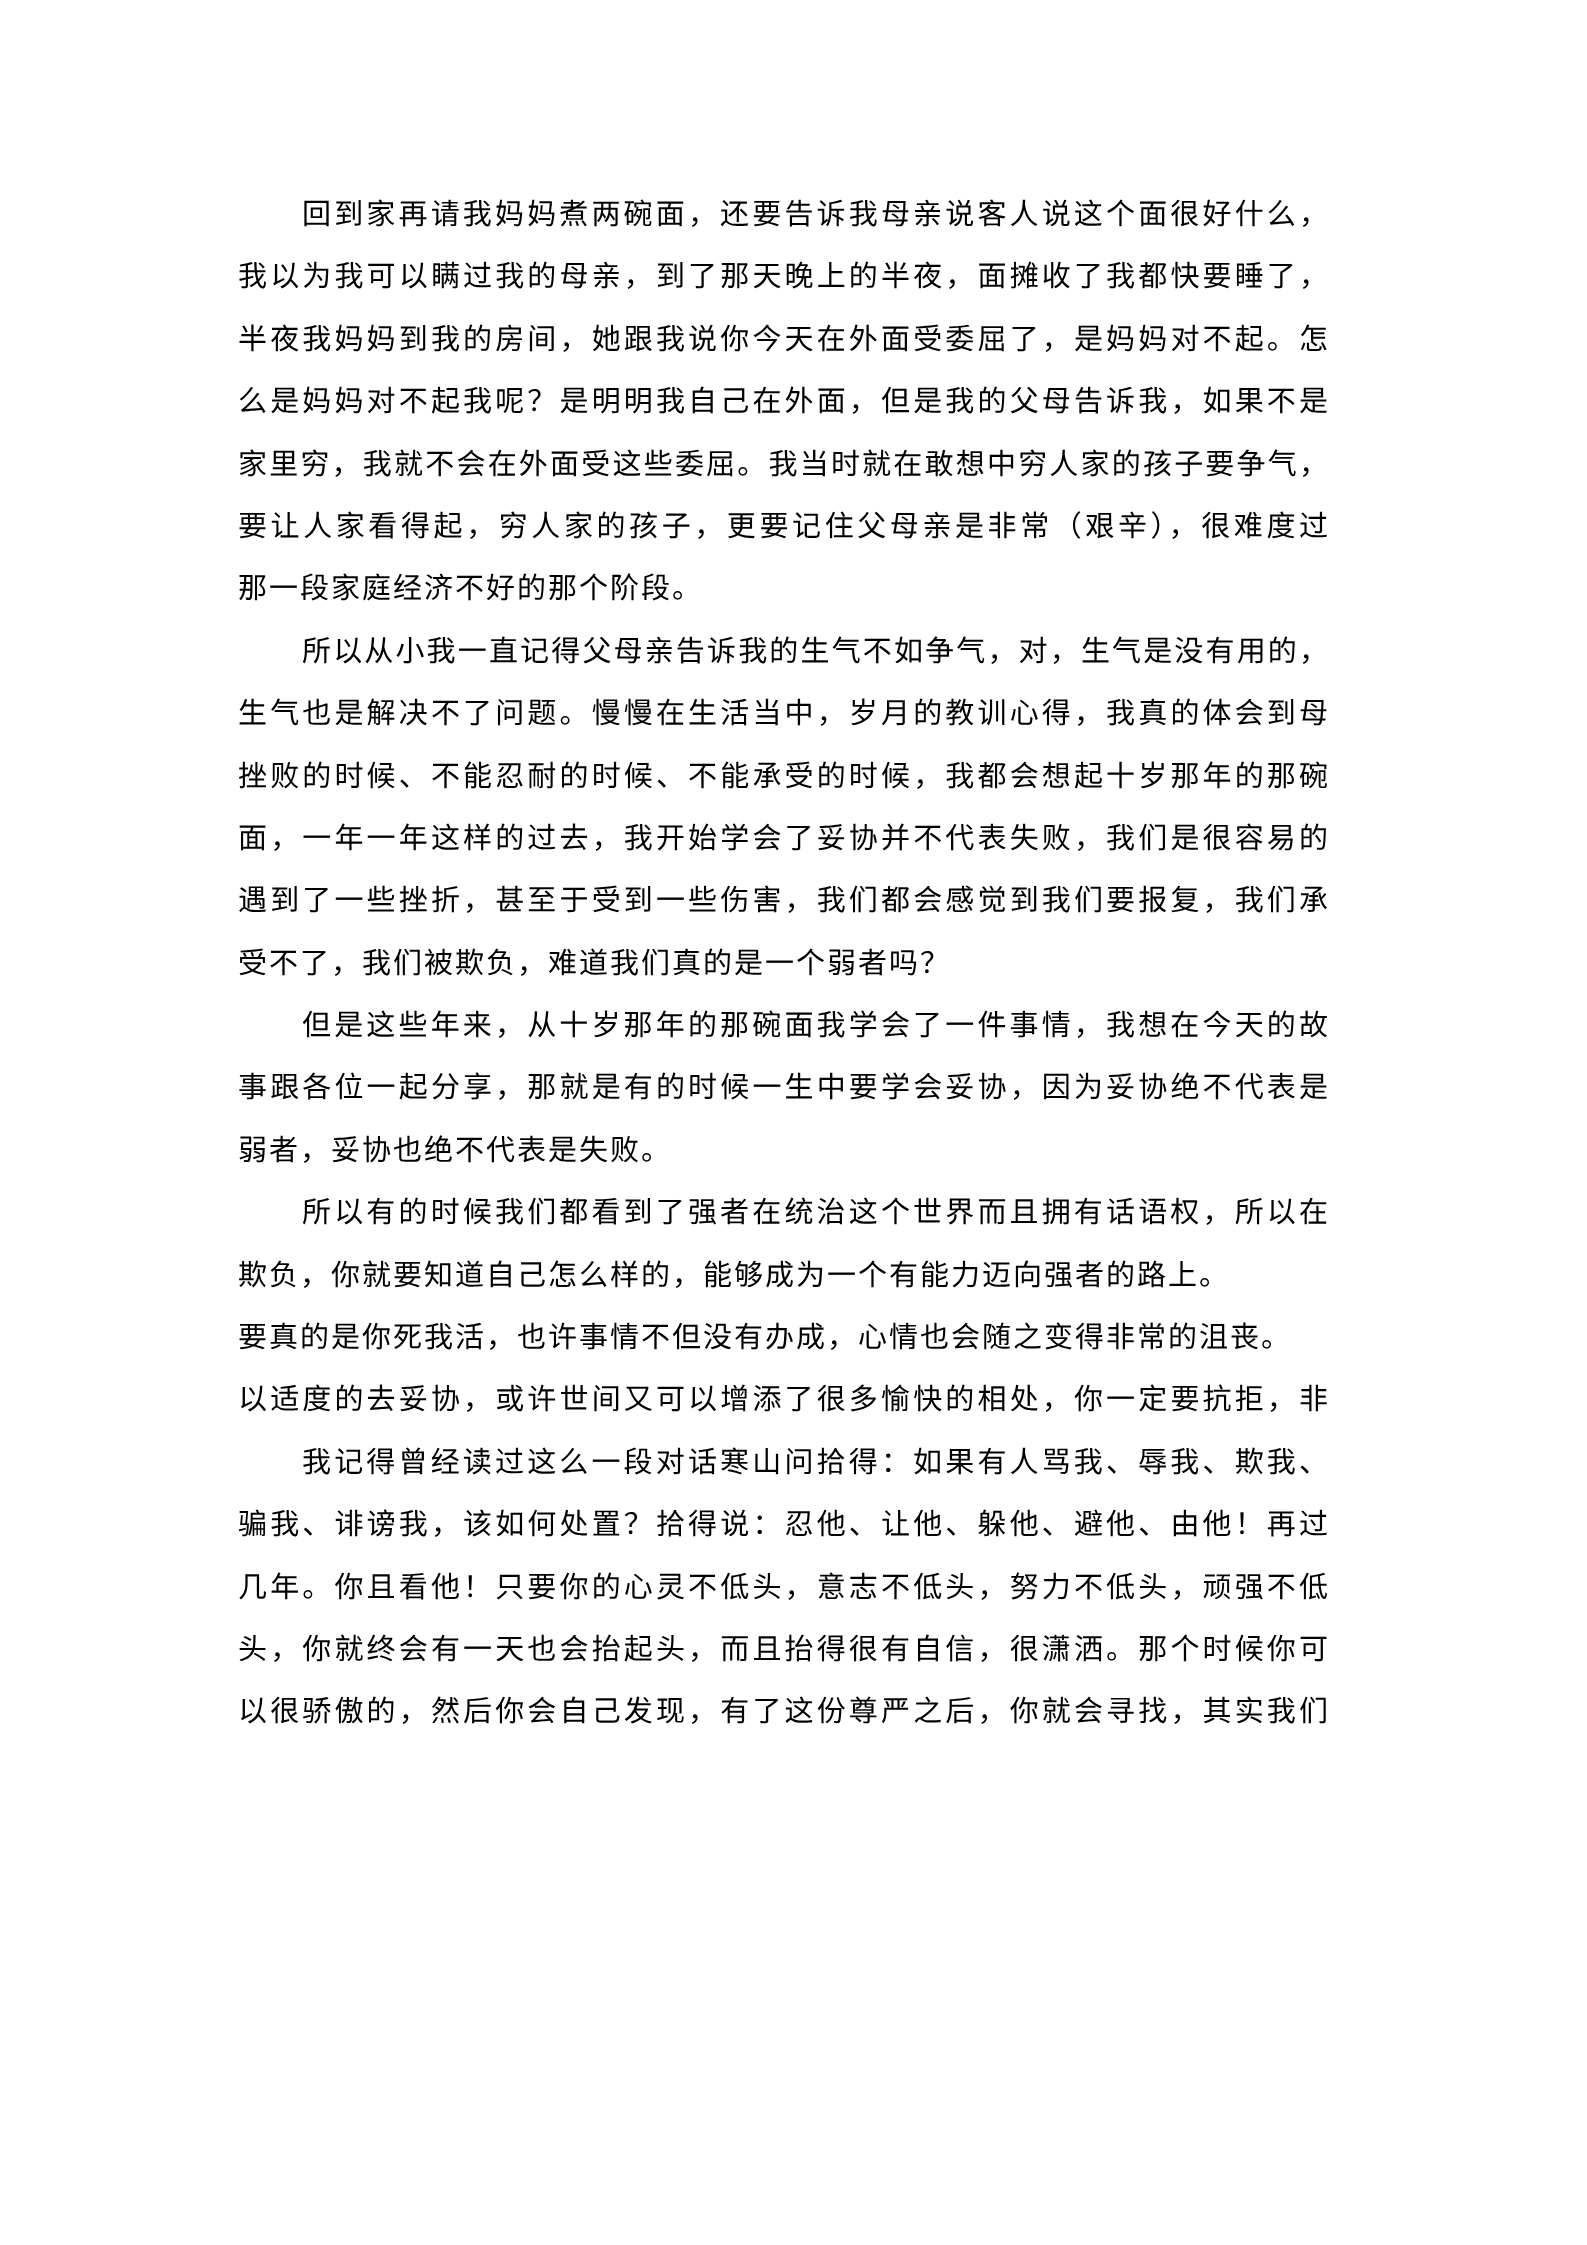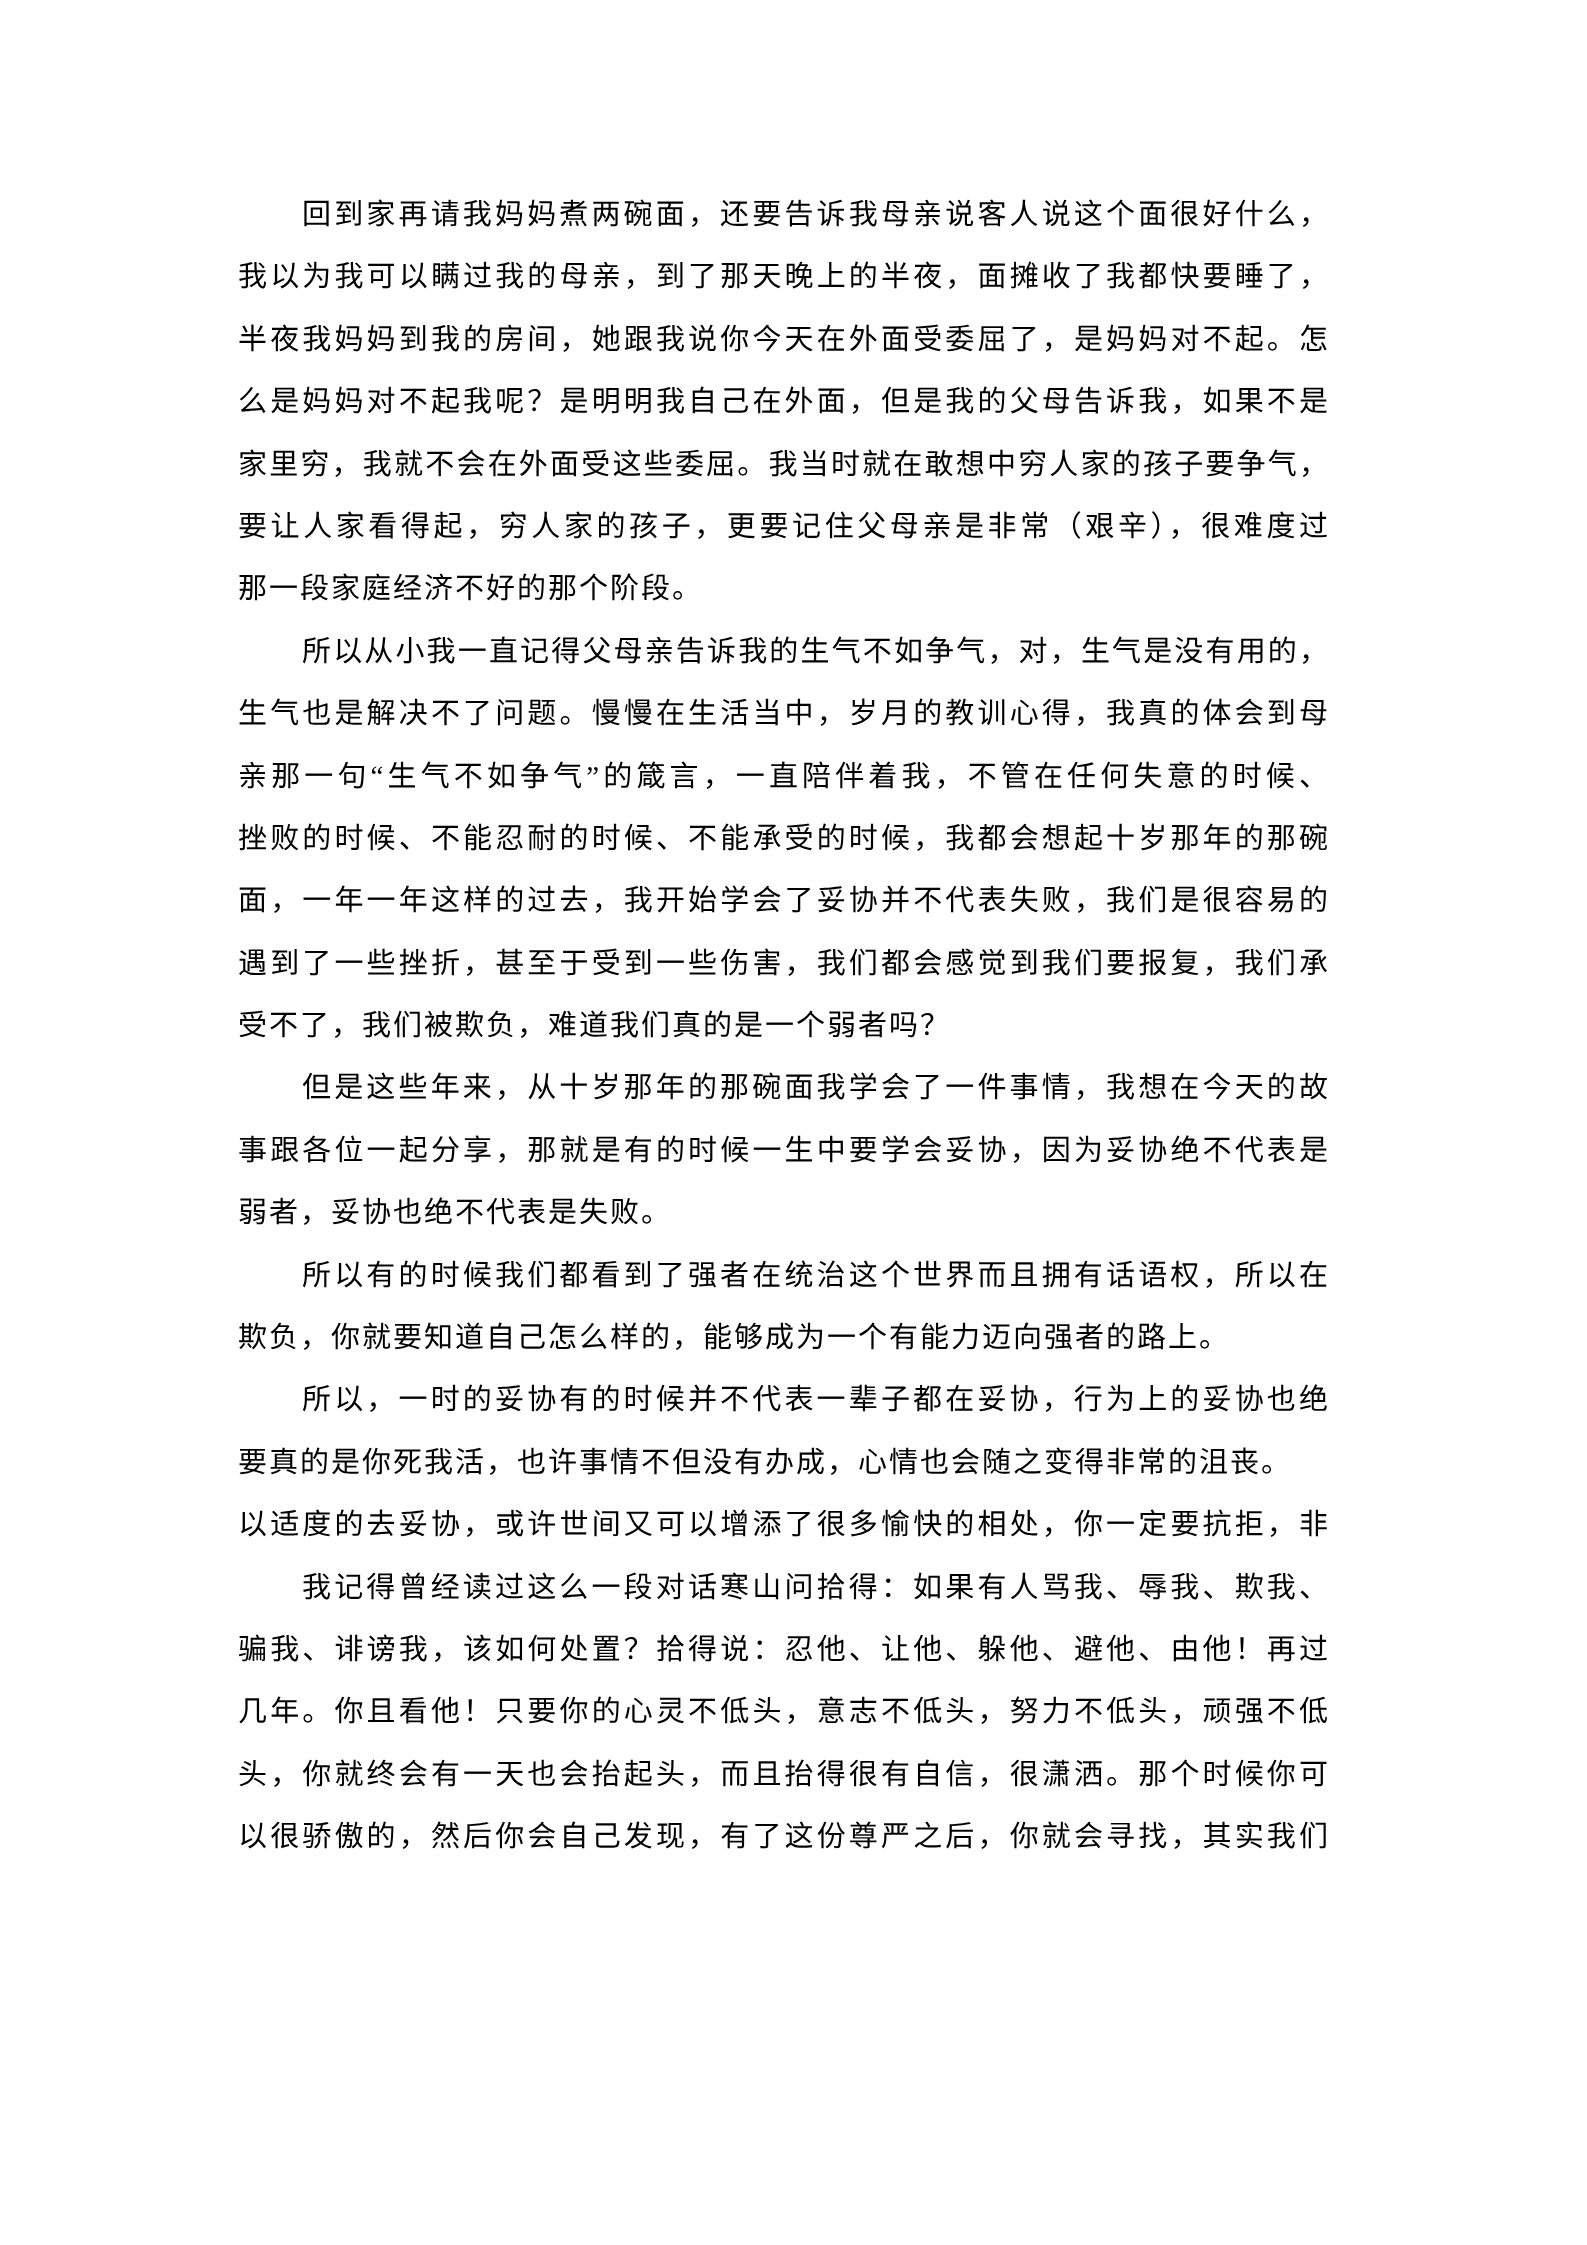--- a/index.html
+++ b/index.html
@@ -53,31 +53,29 @@
   <div class="text-block">
       <div class="line indent">回到家再请我妈妈煮两碗面，还要告诉我母亲说客人说这个面很好什么，</div>
       <div class="line">我以为我可以瞒过我的母亲，到了那天晚上的半夜，面摊收了我都快要睡了，</div>
       <div class="line">半夜我妈妈到我的房间，她跟我说你今天在外面受委屈了，是妈妈对不起。怎</div>
       <div class="line">么是妈妈对不起我呢？是明明我自己在外面，但是我的父母告诉我，如果不是</div>
       <div class="line">家里穷，我就不会在外面受这些委屈。我当时就在敢想中穷人家的孩子要争气，</div>
       <div class="line">要让人家看得起，穷人家的孩子，更要记住父母亲是非常（艰辛），很难度过</div>
       <div class="line para-end">那一段家庭经济不好的那个阶段。</div>
       <div class="line indent">所以从小我一直记得父母亲告诉我的生气不如争气，对，生气是没有用的，</div>
       <div class="line">生气也是解决不了问题。慢慢在生活当中，岁月的教训心得，我真的体会到母</div>
-      <div class="line">亲那一句“生气不如争气”的箴言，一直陪伴着我，不管在任何失意的时候、</div>
       <div class="line">挫败的时候、不能忍耐的时候、不能承受的时候，我都会想起十岁那年的那碗</div>
       <div class="line">面，一年一年这样的过去，我开始学会了妥协并不代表失败，我们是很容易的</div>
       <div class="line">遇到了一些挫折，甚至于受到一些伤害，我们都会感觉到我们要报复，我们承</div>
       <div class="line para-end">受不了，我们被欺负，难道我们真的是一个弱者吗？</div>
       <div class="line indent">但是这些年来，从十岁那年的那碗面我学会了一件事情，我想在今天的故</div>
       <div class="line">事跟各位一起分享，那就是有的时候一生中要学会妥协，因为妥协绝不代表是</div>
       <div class="line para-end">弱者，妥协也绝不代表是失败。</div>
       <div class="line indent">所以有的时候我们都看到了强者在统治这个世界而且拥有话语权，所以在</div>
       <div class="line para-end">欺负，你就要知道自己怎么样的，能够成为一个有能力迈向强者的路上。</div>
-      <div class="line indent">所以，一时的妥协有的时候并不代表一辈子都在妥协，行为上的妥协也绝</div>
       <div class="line para-end">要真的是你死我活，也许事情不但没有办成，心情也会随之变得非常的沮丧。</div>
       <div class="line">以适度的去妥协，或许世间又可以增添了很多愉快的相处，你一定要抗拒，非</div>
       <div class="line indent">我记得曾经读过这么一段对话寒山问拾得：如果有人骂我、辱我、欺我、</div>
       <div class="line">骗我、诽谤我，该如何处置？拾得说：忍他、让他、躲他、避他、由他！再过</div>
       <div class="line">几年。你且看他！只要你的心灵不低头，意志不低头，努力不低头，顽强不低</div>
       <div class="line">头，你就终会有一天也会抬起头，而且抬得很有自信，很潇洒。那个时候你可</div>
       <div class="line">以很骄傲的，然后你会自己发现，有了这份尊严之后，你就会寻找，其实我们</div>
     </div>
 </div>
 

